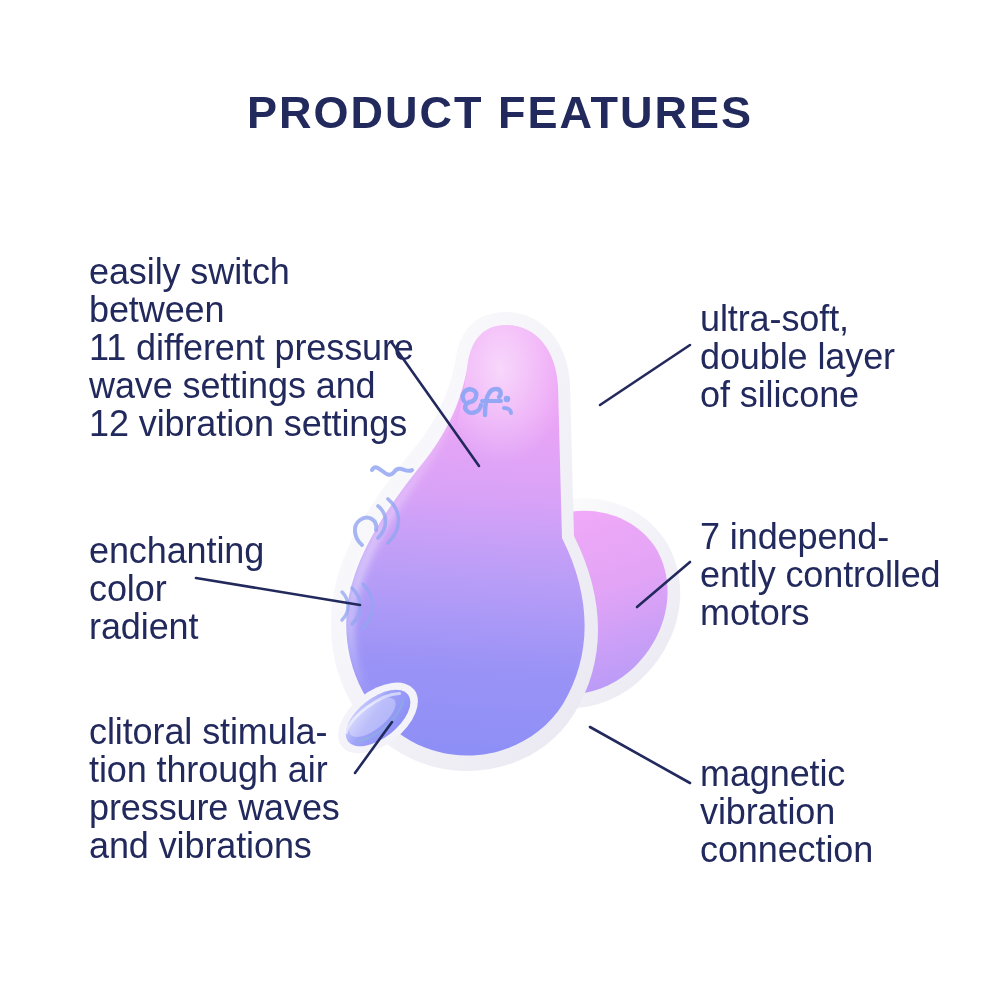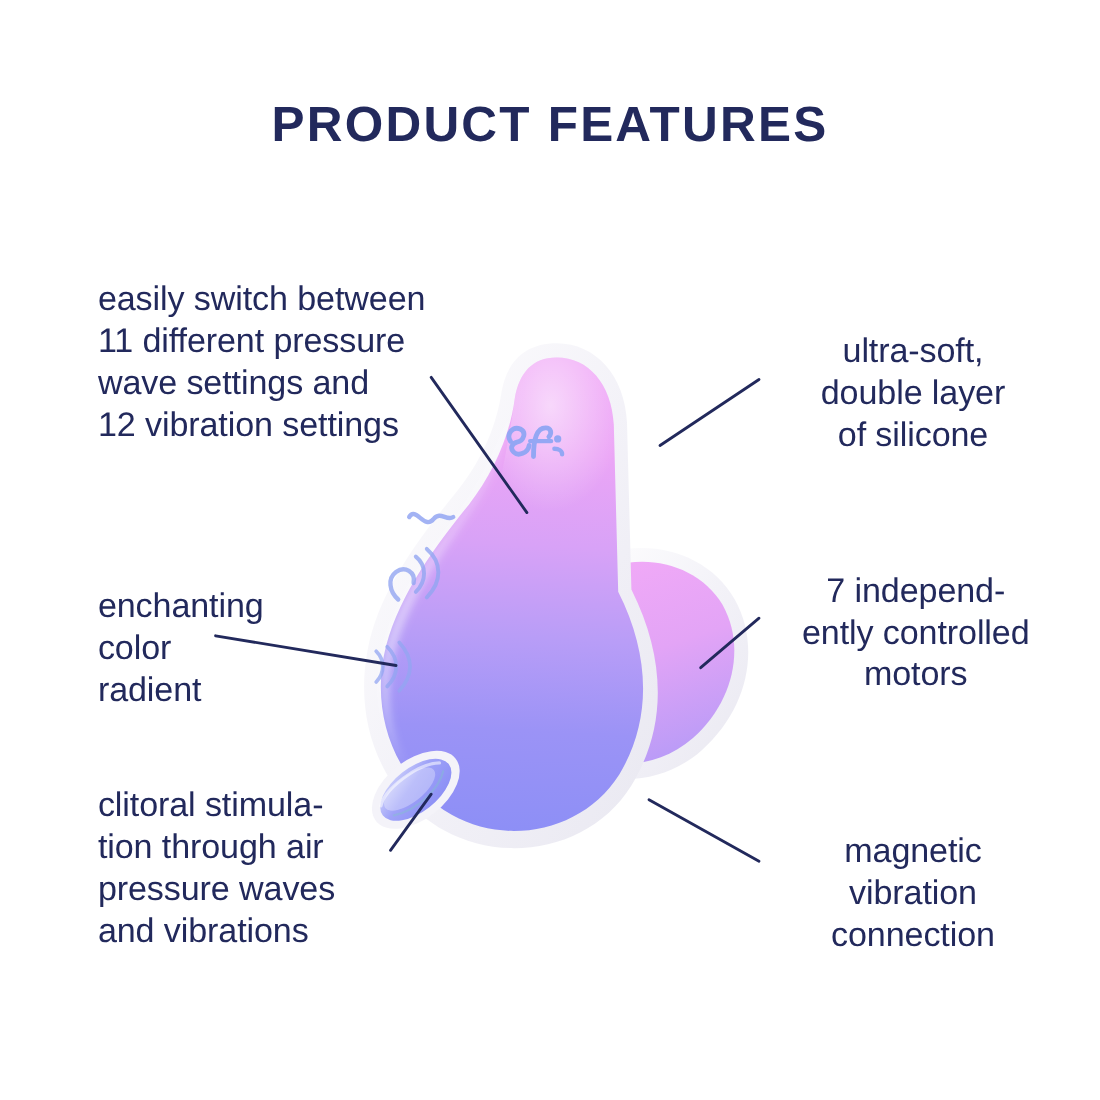--- a/index.html
+++ b/index.html
@@ -29,29 +29,29 @@
     font-weight: bold;
     letter-spacing: 2.0px;
     color: #22295c;
     line-height: 1;
     white-space: nowrap;
   }
 
   
   .callout {
     position: absolute;
-    font-size: 31px;
+    font-size: 36px;
     line-height: 38px;
     color: #22295c;
     font-weight: 400;
     white-space: pre-line;
     letter-spacing: -0.1px;
   }
   .callout.left  { text-align: left; }
-  .callout.right { text-align: center; }
+  .callout.right { text-align: left; }
 
   #callout-settings { left: 89px;  top: 253px;  width: 330px; }
   #callout-silicone { left: 700px; top: 300px;  width: 260px; }
   #callout-gradient { left: 89px;  top: 532px;  width: 250px; }
   #callout-motors   { left: 700px; top: 518px;  width: 265px; }
   #callout-clitoral { left: 89px;  top: 713px;  width: 300px; }
   #callout-magnetic { left: 700px; top: 755px;  width: 260px; }
 
   
   #leader-lines {

